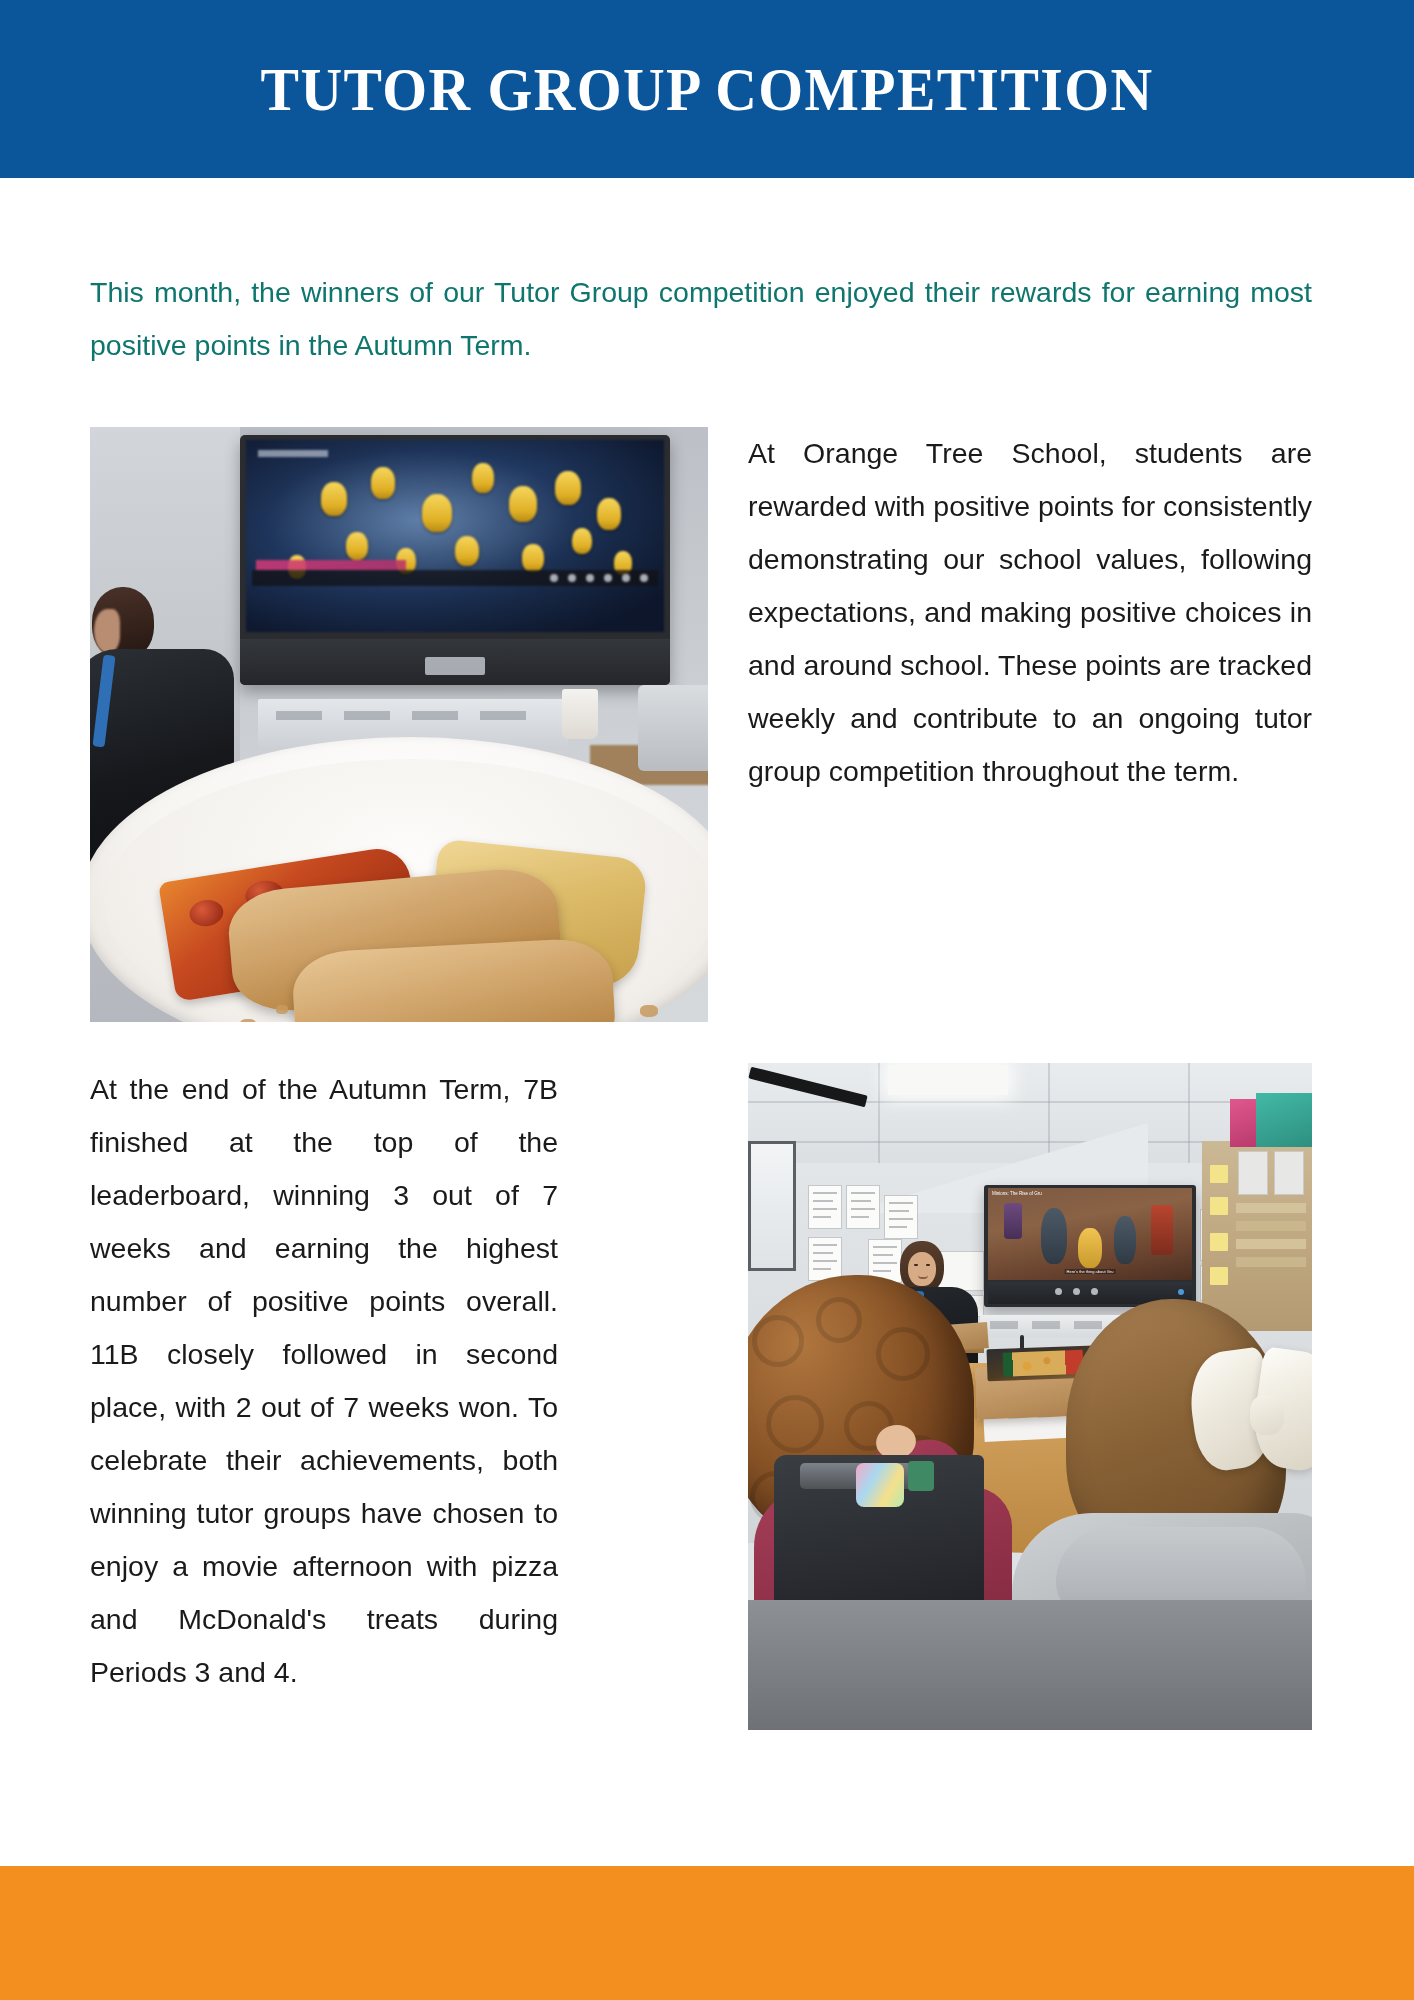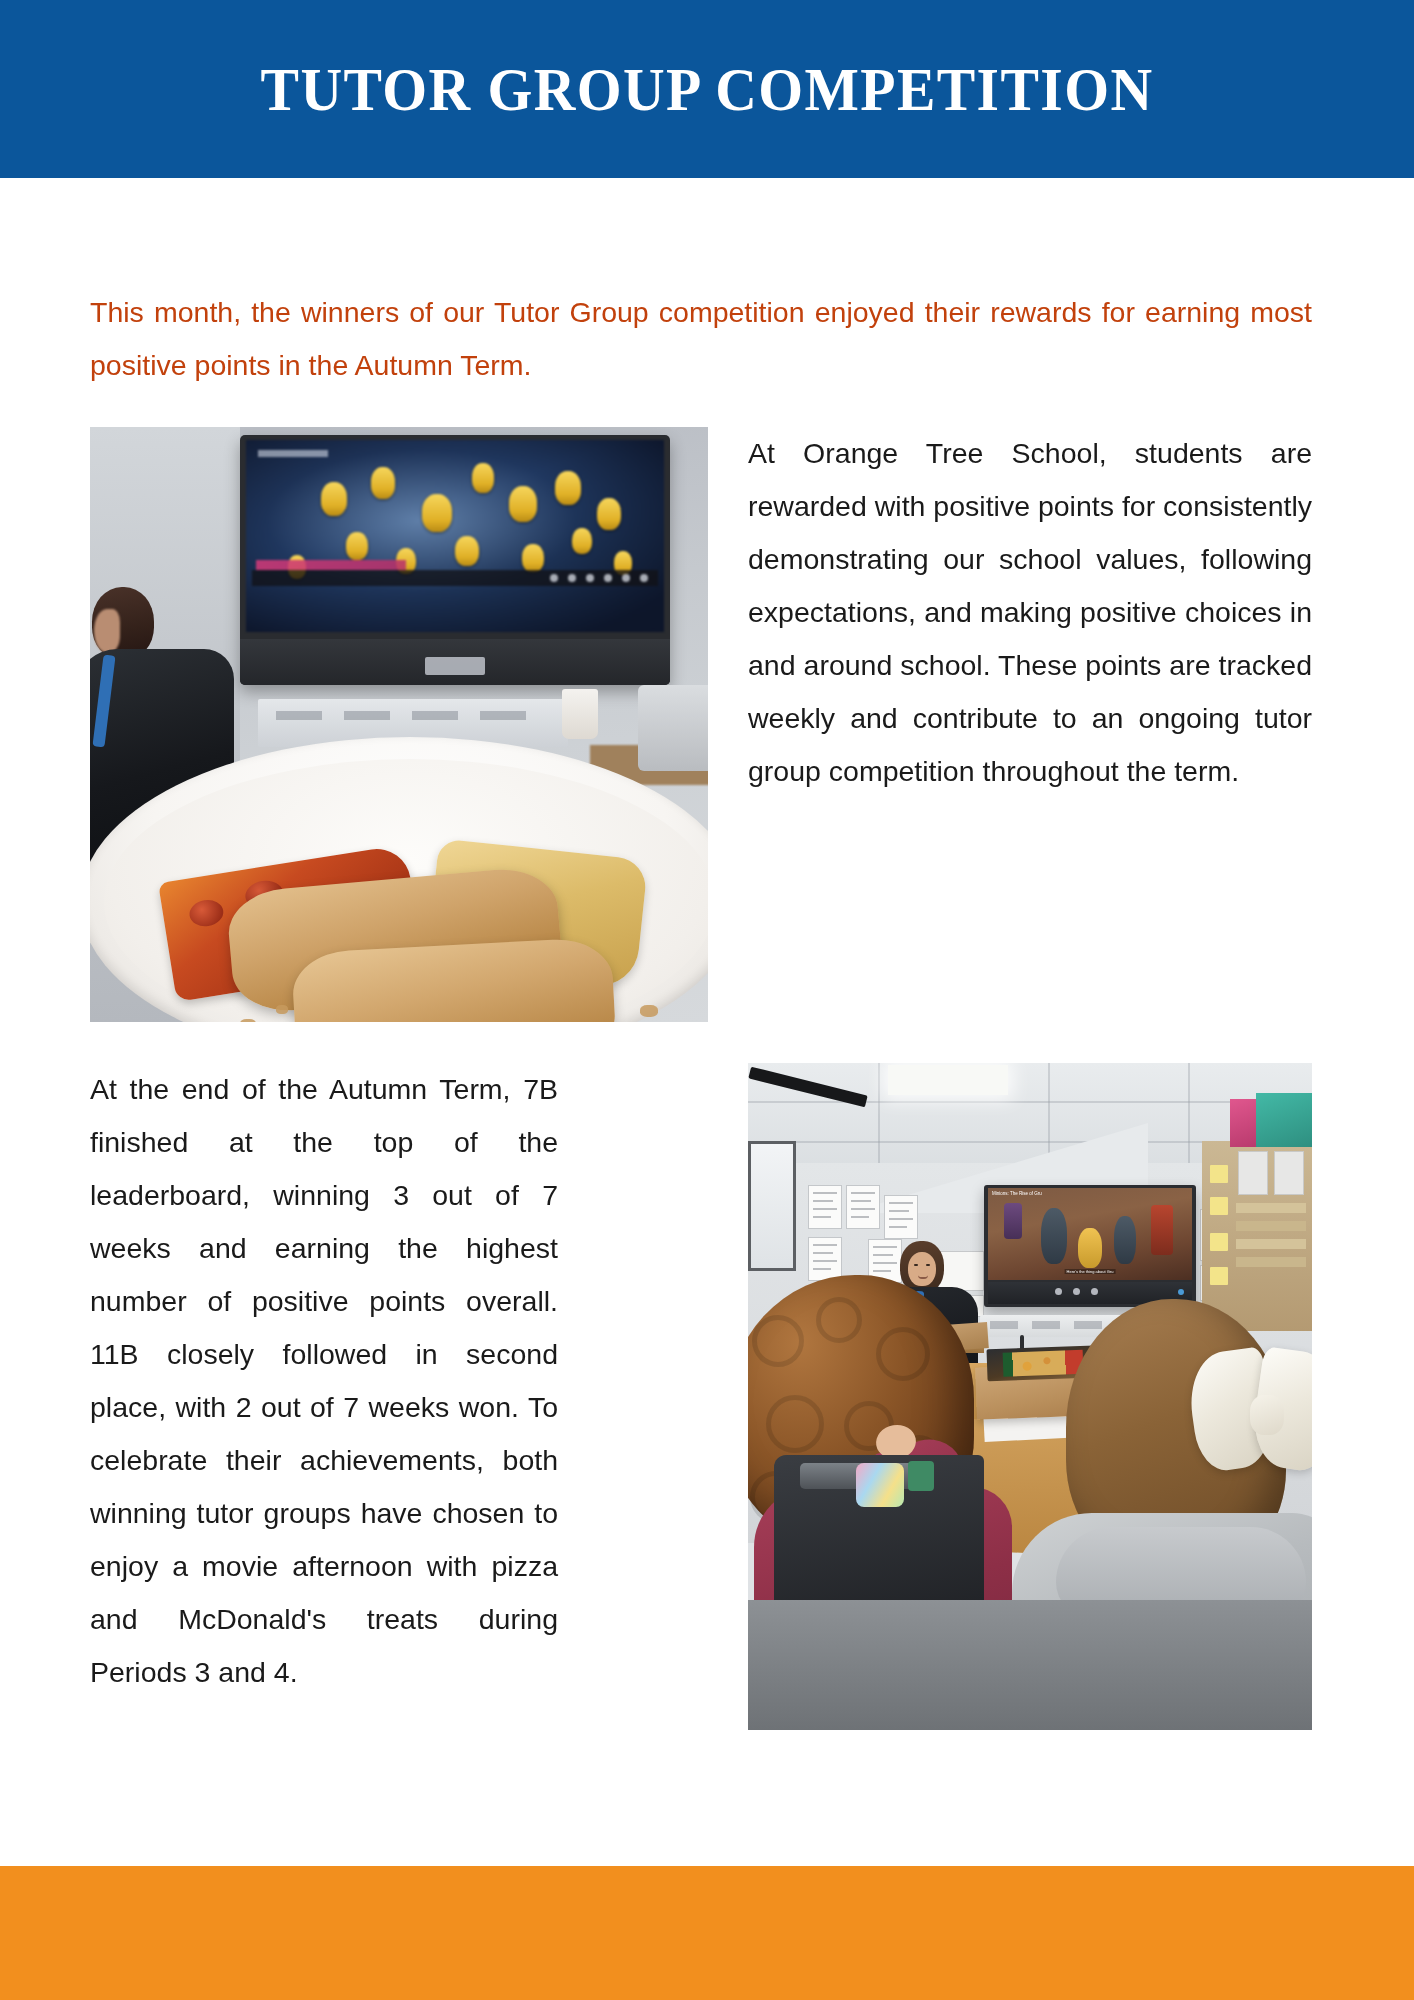--- a/index.html
+++ b/index.html
@@ -31,25 +31,25 @@
 
   
   .page {
     position:absolute;
     left:0; top:178px;
     width:1414px; height:1688px;
   }
 
   .intro {
     position:absolute;
-    left:90px; top:108px;
+    left:90px; top:88px;
     width:1222px;
     font-size:28.5px;
     line-height:53px;
-    color:#c2410c;
+    color:#0f766e;
     text-align:justify;
     text-justify:inter-word;
   }
 
   
   .row1-photo {
     position:absolute;
     left:90px; top:249px;
     width:618px; height:595px;
     overflow:hidden;

